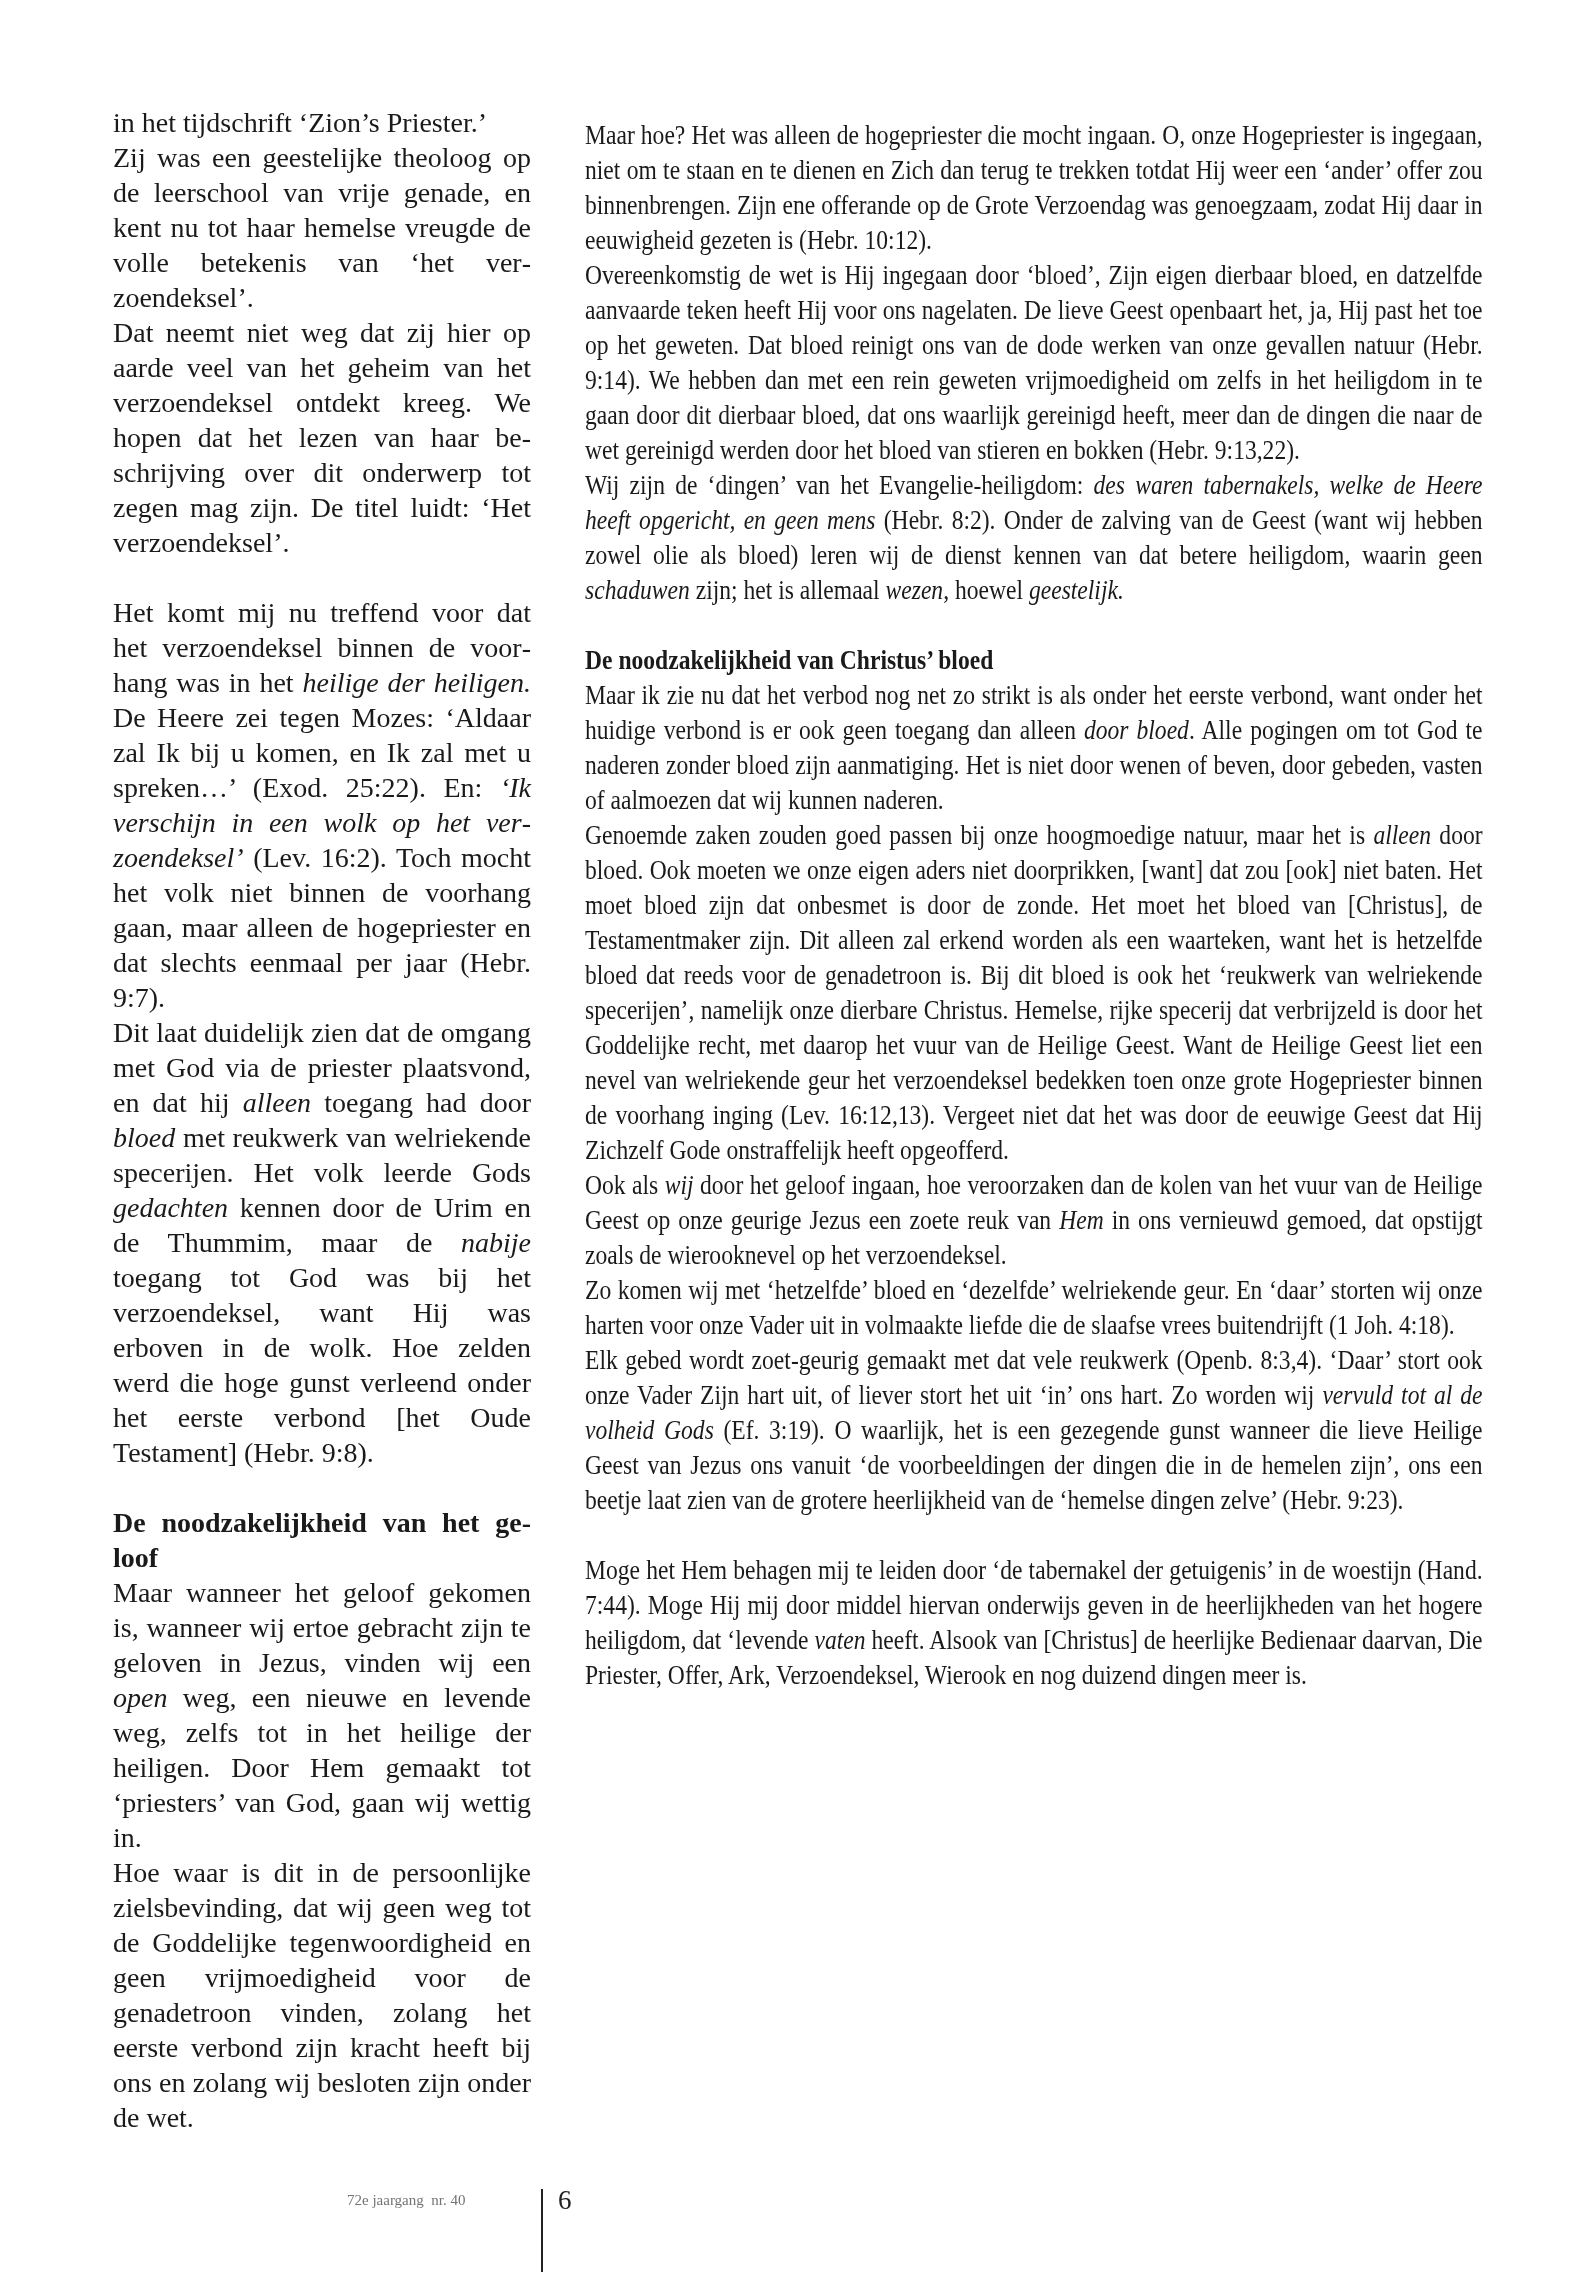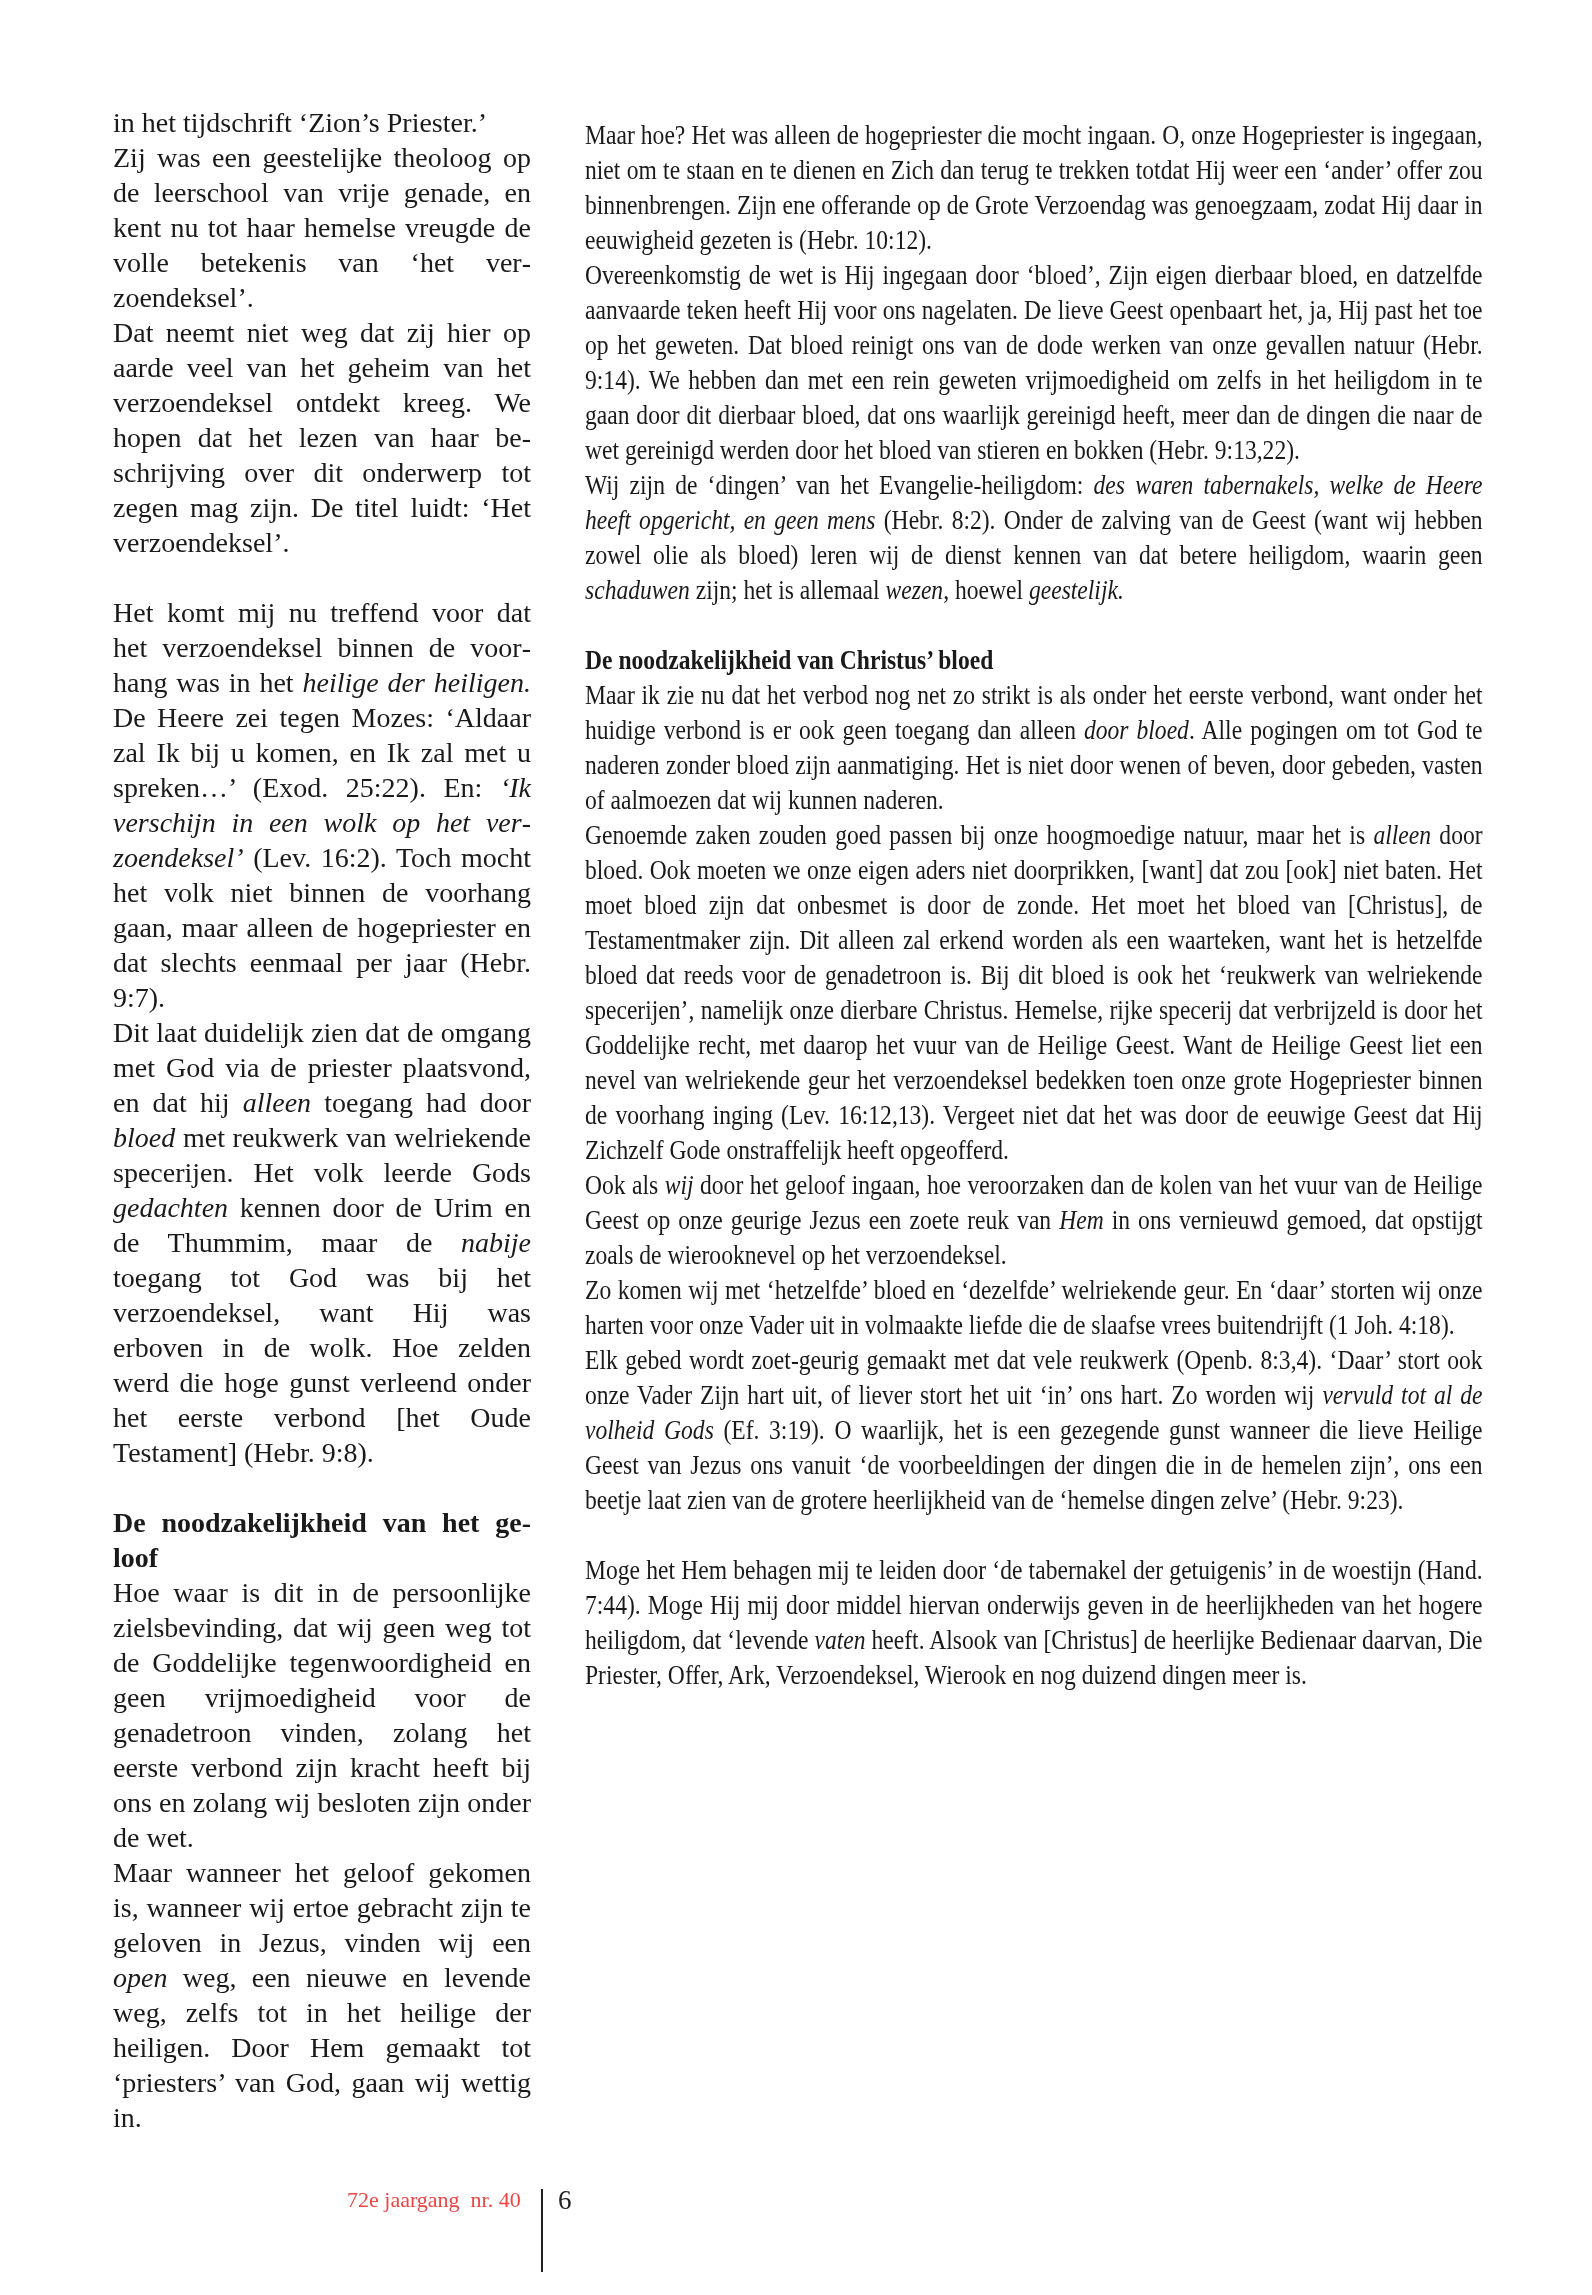--- a/index.html
+++ b/index.html
@@ -66,23 +66,23 @@
   .footer {
     position: absolute;
     left: 0; top: 0;
     width: 1592px; height: 2295px;
     pointer-events: none;
   }
   .footer-issue {
     position: absolute;
     left: 347px;
     top: 2189px;
-    font-size: 22px;
+    font-size: 15px;
     line-height: 22.4px;
-    color: #ef4444;
+    color: #737373;
     white-space: pre;
   }
   .footer-divider {
     position: absolute;
     left: 541px;
     top: 2189px;
     width: 1.7px;
     height: 83px;
     background: #222;
   }
@@ -102,22 +102,22 @@
 
   <div class="col-left" id="col-left">
       <p><span>in het tijdschrift ‘Zion’s Priester.’</span></p>
       <p><span>Zij was een geestelijke theoloog op de leerschool van vrije genade, en kent nu tot haar hemelse vreugde de volle betekenis van ‘het ver­zoendeksel’.</span></p>
       <p><span>Dat neemt niet weg dat zij hier op aarde veel van het geheim van het verzoendeksel ontdekt kreeg. We hopen dat het lezen van haar be­schrijving over dit onderwerp tot zegen mag zijn. De titel luidt: ‘Het verzoendeksel’.</span></p>
       <div class="gap"></div>
       <p><span>Het komt mij nu treffend voor dat het verzoendeksel binnen de voor­hang was in het </span><em>heilige der heiligen.</em><span> De Heere zei tegen Mozes: </span><span>‘Aldaar zal Ik bij u komen, en Ik zal met u spreken…’</span><span> (Exod. 25:22). En: </span><em>‘Ik verschijn in een wolk op het ver­zoendeksel’</em><span> (Lev. 16:2). Toch mocht het volk niet binnen de voorhang gaan, maar alleen de hogepries­ter en dat slechts eenmaal per jaar (Hebr. 9:7).</span></p>
       <p><span>Dit laat duidelijk zien dat de om­gang met God via de priester plaatsvond, en dat hij </span><em>alleen</em><span> toe­gang had door </span><em>bloed</em><span> met reukwerk van welriekende specerijen. Het volk leerde Gods </span><em>gedachten</em><span> kennen door de Urim en de Thummim, maar de </span><em>nabije</em><span> toegang tot God was bij het verzoendeksel, want Hij was erboven in de wolk. Hoe zelden werd die hoge gunst verleend on­der het eerste verbond [het Oude Testament] (Hebr. 9:8).</span></p>
       <div class="gap"></div>
       <h3>De noodzakelijkheid van het ge­loof</h3>
+      <p><span>Maar wanneer het geloof gekomen is, wanneer wij ertoe gebracht zijn te geloven in Jezus, vinden wij een </span><em>open</em><span> weg, een nieuwe en leven­de weg, zelfs tot in het heilige der heiligen. Door Hem gemaakt tot ‘priesters’ van God, gaan wij wet­tig in.</span></p>
       <p><span>Hoe waar is dit in de persoonlijke zielsbevinding, dat wij geen weg tot de Goddelijke tegenwoordig­heid en geen vrijmoedigheid voor de genadetroon vinden, zolang het eerste verbond zijn kracht heeft bij ons en zolang wij besloten zijn onder de wet.</span></p>
-      <p><span>Maar wanneer het geloof gekomen is, wanneer wij ertoe gebracht zijn te geloven in Jezus, vinden wij een </span><em>open</em><span> weg, een nieuwe en leven­de weg, zelfs tot in het heilige der heiligen. Door Hem gemaakt tot ‘priesters’ van God, gaan wij wet­tig in.</span></p>
     </div>
 
   <div class="col-right-wrap">
     <div class="col-right" id="col-right">
         <p><span>Maar hoe? Het was alleen de hogepriester die mocht ingaan. O, onze Hogepriester is ingegaan, niet om te staan en te dienen en Zich dan terug te trekken totdat Hij weer een ‘ander’ offer zou binnenbrengen. Zijn ene offerande op de Grote Verzoendag was genoegzaam, zodat Hij daar in eeuwigheid gezeten is (Hebr. 10:12).</span></p>
         <p><span>Overeenkomstig de wet is Hij ingegaan door ‘bloed’, Zijn eigen dierbaar bloed, en datzelfde aanvaarde teken heeft Hij voor ons nagelaten. De lieve Geest openbaart het, ja, Hij past het toe op het geweten. Dat bloed reinigt ons van de dode werken van onze gevallen natuur (Hebr. 9:14). We hebben dan met een rein geweten vrijmoedigheid om zelfs in het heiligdom in te gaan door dit dierbaar bloed, dat ons waarlijk gereinigd heeft, meer dan de dingen die naar de wet gereinigd werden door het bloed van stieren en bokken (Hebr. 9:13,22).</span></p>
         <p><span>Wij zijn de ‘dingen’ van het Evangelie-heiligdom: </span><em>des waren tabernakels, wel­ke de Heere heeft opgericht, en geen mens</em><span> (Hebr. 8:2). Onder de zalving van de Geest (want wij hebben zowel olie als bloed) leren wij de dienst ken­nen van dat betere heiligdom, waarin geen </span><em>schaduwen</em><span> zijn; het is allemaal </span><em>wezen</em><span>, hoewel </span><em>geestelijk.</em></p>
         <div class="gap"></div>
         <h3>De noodzakelijkheid van Christus’ bloed</h3>
         <p><span>Maar ik zie nu dat het verbod nog net zo strikt is als onder het eerste ver­bond, want onder het huidige verbond is er ook geen toegang dan alleen </span><em>door bloed</em><span>. Alle pogingen om tot God te naderen zonder bloed zijn aanma­tiging. Het is niet door wenen of beven, door gebeden, vasten of aalmoezen dat wij kunnen naderen.</span></p>

